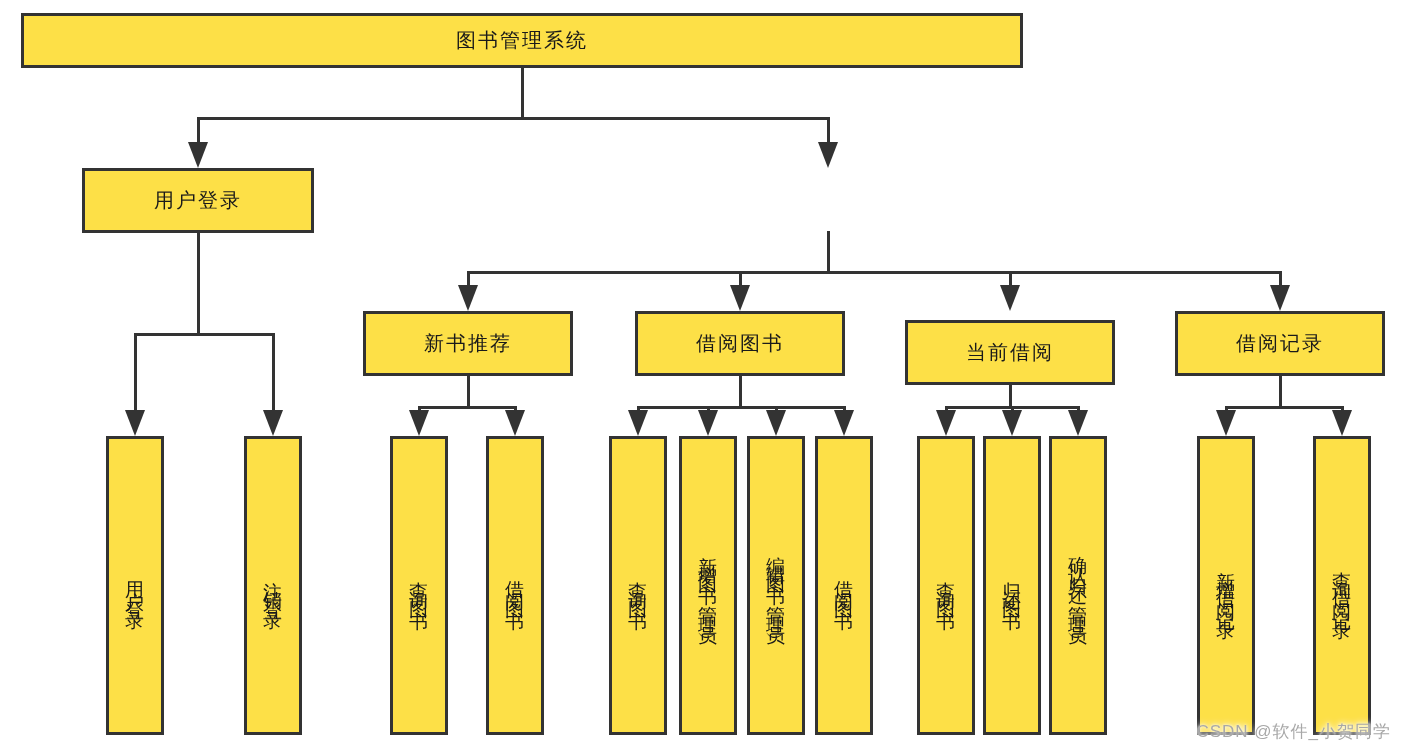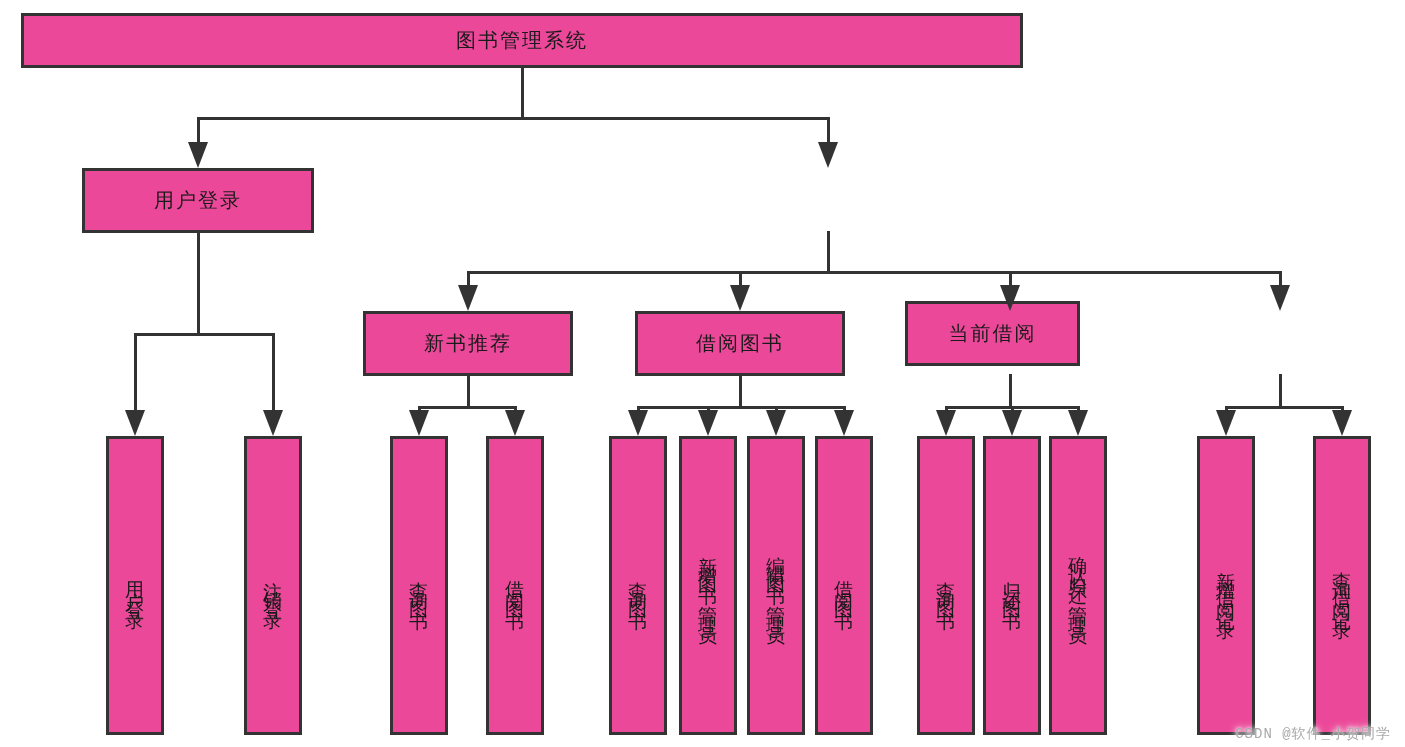--- a/index.html
+++ b/index.html
@@ -1,40 +1,39 @@
 <!DOCTYPE html>
 <html style="--line: #333333; --text: #1a1a1a; --bg: #ffffff; --watermark: #a8a8a8;"><head>
 <meta charset="utf-8">
 <style>
   html,body { margin:0; padding:0; background:#ffffff; }
   #stage {
     position:relative; width:1405px; height:747px; background:var(--bg,#ffffff);
     font-family:"Liberation Sans","DejaVu Sans",sans-serif; overflow:hidden;
   }
   .node {
-    position:absolute; box-sizing:border-box; background:#ec4899;
+    position:absolute; box-sizing:border-box; background:#fde047;
     border:3px solid var(--line,#2f2f2f); color:var(--text,#1a1a1a);
     display:flex; align-items:center; justify-content:center; z-index:2;
   }
   .node.h span { font-size:20px; letter-spacing:2px; white-space:nowrap; }
   .node.v span {
     writing-mode:vertical-rl; text-orientation:mixed;
     font-size:19px; letter-spacing:10px; line-height:1;
   }
   .line { position:absolute; background:var(--line,#333333); z-index:1; }
   .arrow {
     position:absolute; width:0; height:0; z-index:3;
     border-left:10px solid transparent; border-right:10px solid transparent;
     border-top:26px solid var(--line,#333333);
   }
   .watermark {
     position:absolute; right:14px; bottom:4px; z-index:4;
-    color:var(--watermark,#a8a8a8); font-size:14px; letter-spacing:1px;
+    color:var(--watermark,#a8a8a8); font-size:17px; letter-spacing:1px;
     text-shadow:0 0 3px #ffffff,0 0 6px #ffffff,0 0 9px #ffffff;
-    font-family:Liberation Mono, monospace;
   }
 </style>
 </head>
 <body>
 
 <div id="stage">
   <div class="watermark">CSDN @软件_小贺同学</div>
 <div class="line" style="left: 520.5px; top: 66px; width: 3px; height: 53.5px;"></div>
     <div class="line" style="left: 196.5px; top: 116.5px; width: 633px; height: 3px;"></div>
     <div class="line" style="left: 196.5px; top: 118px; width: 3px; height: 30px;"></div>
@@ -73,22 +72,25 @@
     </div>
     <div class="node h" style="left: 82px; top: 168px; width: 232px; height: 65px;">
       <span>用户登录</span>
     </div>
     <div class="node h" style="left: 363px; top: 311px; width: 210px; height: 65px;">
       <span>新书推荐</span>
     </div>
     <div class="node h" style="left: 635px; top: 311px; width: 210px; height: 65px;">
       <span>借阅图书</span>
     </div>
-    <div class="node h" style="left: 905px; top: 301px; width: 175px; height: 65px;">
+    <div class="node h" style="left: 905px; top: 320px; width: 210px; height: 65px;">
       <span>当前借阅</span>
+    </div>
+    <div class="node h" style="left: 1175px; top: 311px; width: 210px; height: 65px;">
+      <span>借阅记录</span>
     </div>
     <div class="node v" style="left: 106px; top: 436px; width: 58px; height: 299px;">
       <span>用户登录</span>
     </div>
     <div class="node v" style="left: 244px; top: 436px; width: 58px; height: 299px;">
       <span>注销登录</span>
     </div>
     <div class="node v" style="left: 390px; top: 436px; width: 58px; height: 299px;">
       <span>查询图书</span>
     </div>

